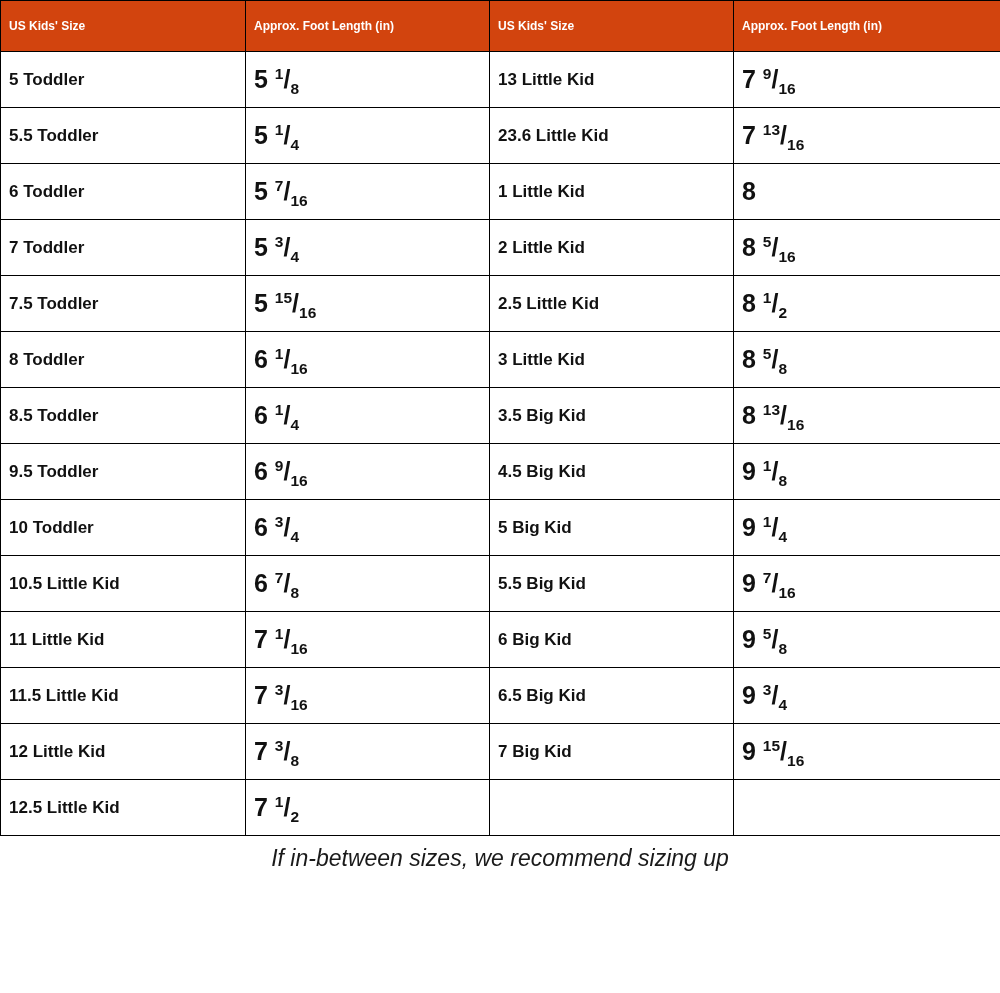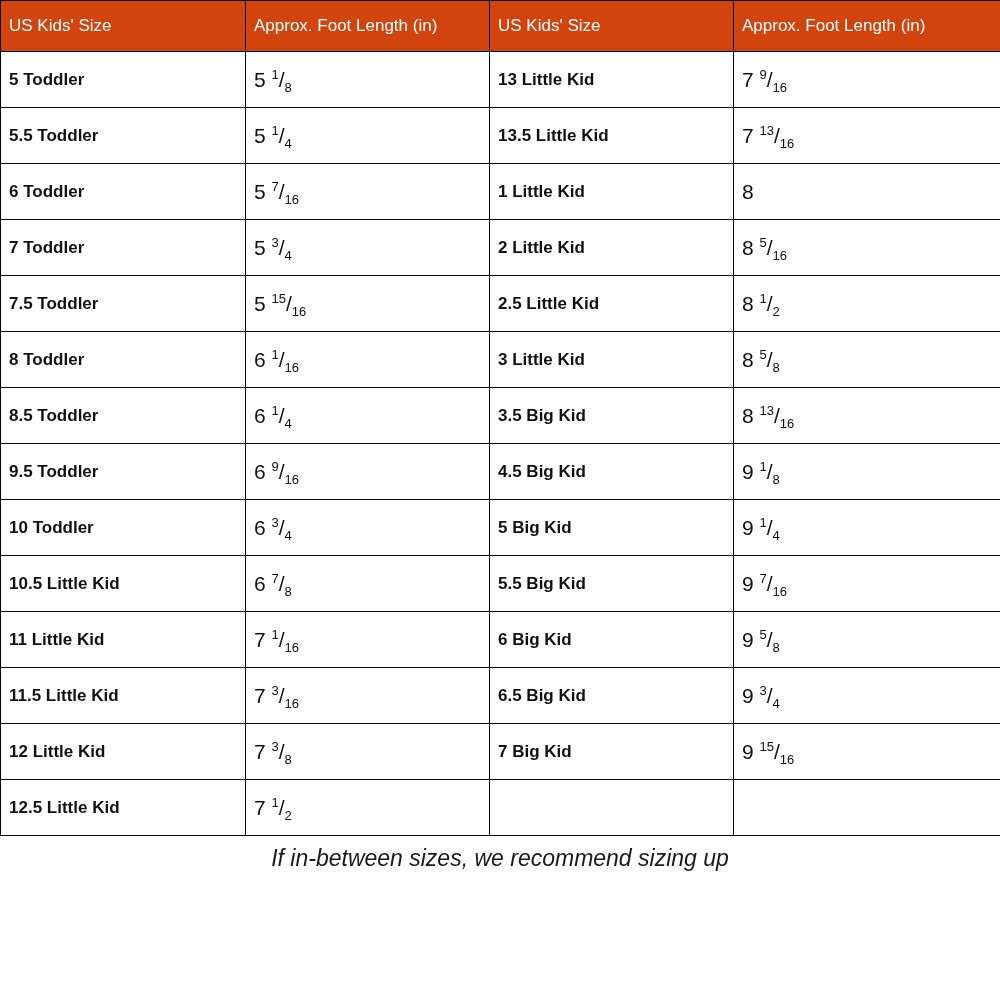--- a/index.html
+++ b/index.html
@@ -27,35 +27,35 @@
     border: 1px solid var(--border-color, #000000);
     text-align: left;
     vertical-align: middle;
     padding: 0 4px 0 8px;
     overflow: hidden;
     white-space: nowrap;
   }
   thead th {
     background: var(--header-bg, #d2440e);
     color: var(--header-text, #ffffff);
-    font-size: 17px;
-    font-weight: 400;
+    font-size: 12px;
+    font-weight: 700;
     height: 50px;
   }
   tbody td {
     height: 55px;
   }
   td.size {
     font-weight: 700;
     font-size: 17px;
     color: #111111;
   }
   td.length {
-    font-weight: 400;
-    font-size: 21px;
+    font-weight: 700;
+    font-size: 25px;
     color: #111111;
     margin-top: 21px;
   }
   td.length sup {
     font-size: 0.62em;
     vertical-align: super;
     line-height: 0;
   }
   td.length sub {
     font-size: 0.62em;
@@ -93,21 +93,21 @@
   <tbody>
       <tr>
         <td class="size">5 Toddler</td>
         <td class="length">5 <span class="frac"><sup>1</sup>/<sub>8</sub></span></td>
         <td class="size">13 Little Kid</td>
         <td class="length">7 <span class="frac"><sup>9</sup>/<sub>16</sub></span></td>
       </tr>
       <tr>
         <td class="size">5.5 Toddler</td>
         <td class="length">5 <span class="frac"><sup>1</sup>/<sub>4</sub></span></td>
-        <td class="size">13.5 Little Kid</td>
+        <td class="size">23.6 Little Kid</td>
         <td class="length">7 <span class="frac"><sup>13</sup>/<sub>16</sub></span></td>
       </tr>
       <tr>
         <td class="size">6 Toddler</td>
         <td class="length">5 <span class="frac"><sup>7</sup>/<sub>16</sub></span></td>
         <td class="size">1 Little Kid</td>
         <td class="length">8</td>
       </tr>
       <tr>
         <td class="size">7 Toddler</td>

